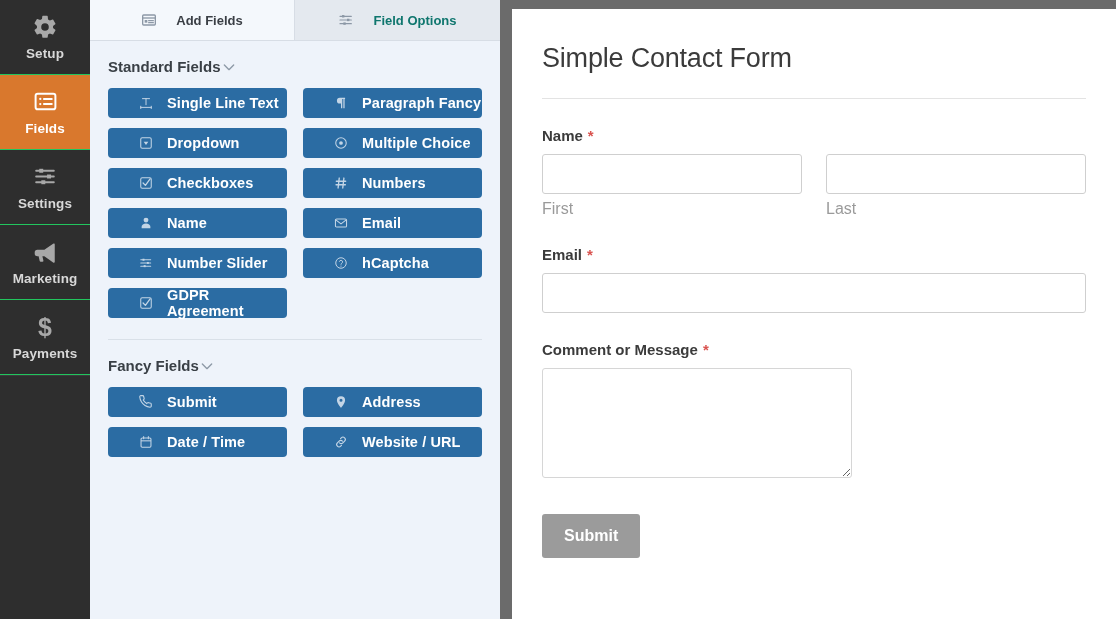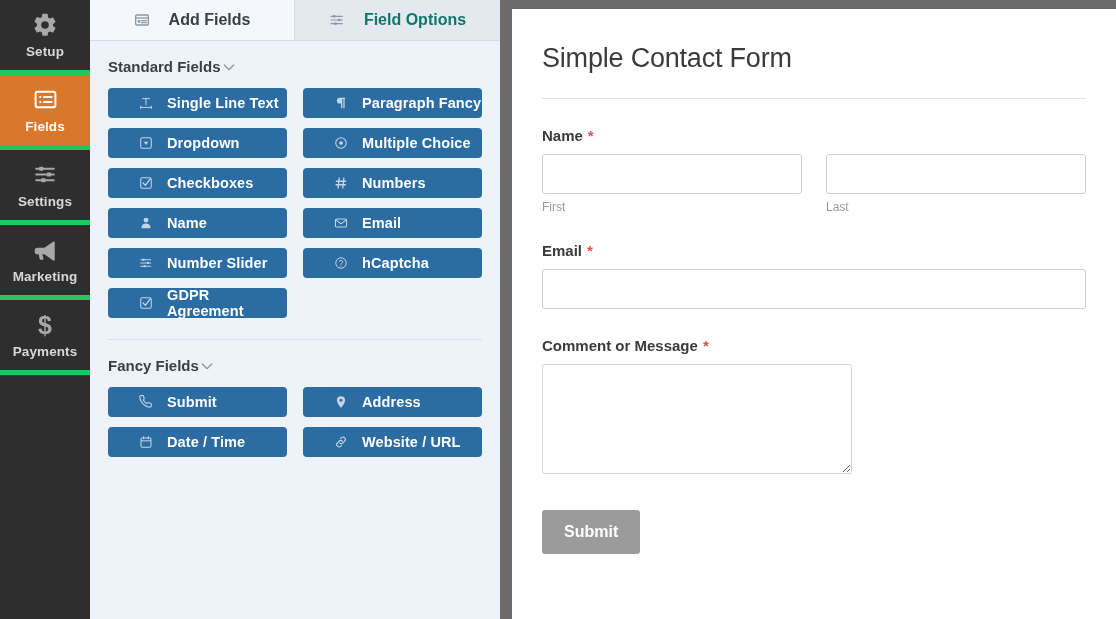--- a/index.html
+++ b/index.html
@@ -27,21 +27,21 @@
     flex-direction: column;
     color: #b5b5b5;
   }
   .rail-item {
     height: 75px;
     display: flex;
     flex-direction: column;
     align-items: center;
     justify-content: center;
     gap: 6px;
-    border-bottom: 5px solid #22c55e;
+    border-bottom: 1px solid #22c55e;
     cursor: pointer;
     user-select: none;
   }
   .rail-item .rail-icon {
     width: 26px;
     height: 26px;
     display: flex;
     align-items: center;
     justify-content: center;
     color: #a8a8a8;
@@ -75,21 +75,21 @@
     height: 41px;
     flex: 0 0 41px;
     border-bottom: 1px solid #d7dde5;
   }
   .panel-tab {
     flex: 1 1 50%;
     display: flex;
     align-items: center;
     justify-content: center;
     gap: 19px;
-    font-size: 16px;
+    font-size: 13px;
     font-weight: 700;
     color: #3a3f45;
     cursor: pointer;
     user-select: none;
     border-right: 1px solid #d7dde5;
   }
   .panel-tab:last-child { border-right: none; }
   .panel-tab.active { background: #f4f8fc; }
   .panel-tab.inactive { background: #e4e9ef; }
   .panel-tab.inactive .tab-label { font-weight: 700; color: #0f766e; }
@@ -194,21 +194,21 @@
   }
   .name-col { flex: 1 1 50%; }
   .txt-input {
     height: 40px;
     border: 1px solid #cfcfcf;
     border-radius: 3px;
     background: #ffffff;
     width: 100%;
   }
   .sub-label {
-    font-size: 12px;
+    font-size: 16px;
     color: #9a9a9a;
     margin-top: 6px;
   }
   .txt-area {
     height: 110px;
     width: 57%;
     border: 1px solid #d6d6d6;
     border-radius: 3px;
     background: #ffffff;
   }

